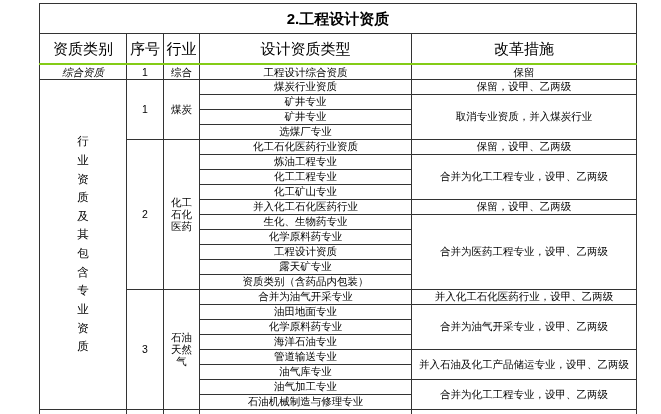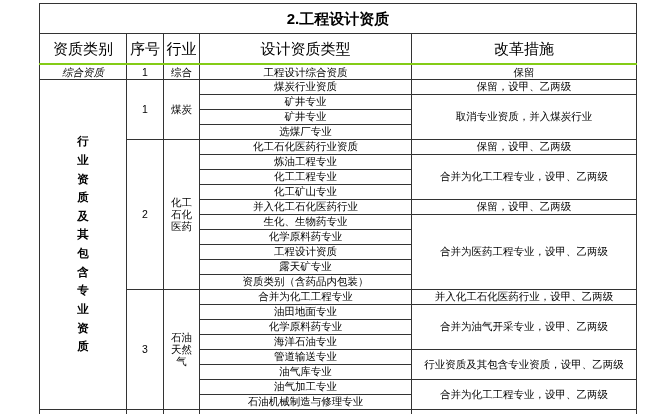--- a/index.html
+++ b/index.html
@@ -45,21 +45,21 @@
     border-bottom: 2px solid #84cc16; 
   }
   tr.data-row { height: 15px; }
   td.cat-cell { font-weight: 700; font-size: 11px; font-style: italic; }
   td.cat-group-cell { font-weight: 700; vertical-align: middle; }
   .vtext {
     width: 12px;
     margin: 0 auto;
     word-break: break-all;
     font-size: 11.5px;
-    font-weight: 700;
+    font-weight: 400;
     line-height: 1.62;
     text-align: center;
   }
   td.type-cell, td.measure-cell {
     text-align: left;
     padding: 0 4px;
     margin-top: 12px;
   }
   td.industry-cell { padding: 0 1px; }
   tr.cutoff-row td {
@@ -154,36 +154,36 @@
       <tr class="data-row">
         <td class="type-cell">露天矿专业</td>
       </tr>
       <tr class="data-row">
         <td class="type-cell">资质类别（含药品内包装）</td>
       </tr>
 
       <tr class="data-row">
         <td rowspan="8">3</td>
         <td class="industry-cell" rowspan="8">石油天然气</td>
-        <td class="type-cell">合并为化工工程专业</td>
+        <td class="type-cell">合并为油气开采专业</td>
         <td class="measure-cell">并入化工石化医药行业，设甲、乙两级</td>
       </tr>
       <tr class="data-row">
         <td class="type-cell">油田地面专业</td>
         <td class="measure-cell" rowspan="3">合并为油气开采专业，设甲、乙两级</td>
       </tr>
       <tr class="data-row">
         <td class="type-cell">化学原料药专业</td>
       </tr>
       <tr class="data-row">
         <td class="type-cell">海洋石油专业</td>
       </tr>
       <tr class="data-row">
         <td class="type-cell">管道输送专业</td>
-        <td class="measure-cell" rowspan="2">行业资质及其包含专业资质，设甲、乙两级</td>
+        <td class="measure-cell" rowspan="2">并入石油及化工产品储运专业，设甲、乙两级</td>
       </tr>
       <tr class="data-row">
         <td class="type-cell">油气库专业</td>
       </tr>
       <tr class="data-row">
         <td class="type-cell">油气加工专业</td>
         <td class="measure-cell" rowspan="2">合并为化工工程专业，设甲、乙两级</td>
       </tr>
       <tr class="data-row">
         <td class="type-cell">石油机械制造与修理专业</td>

